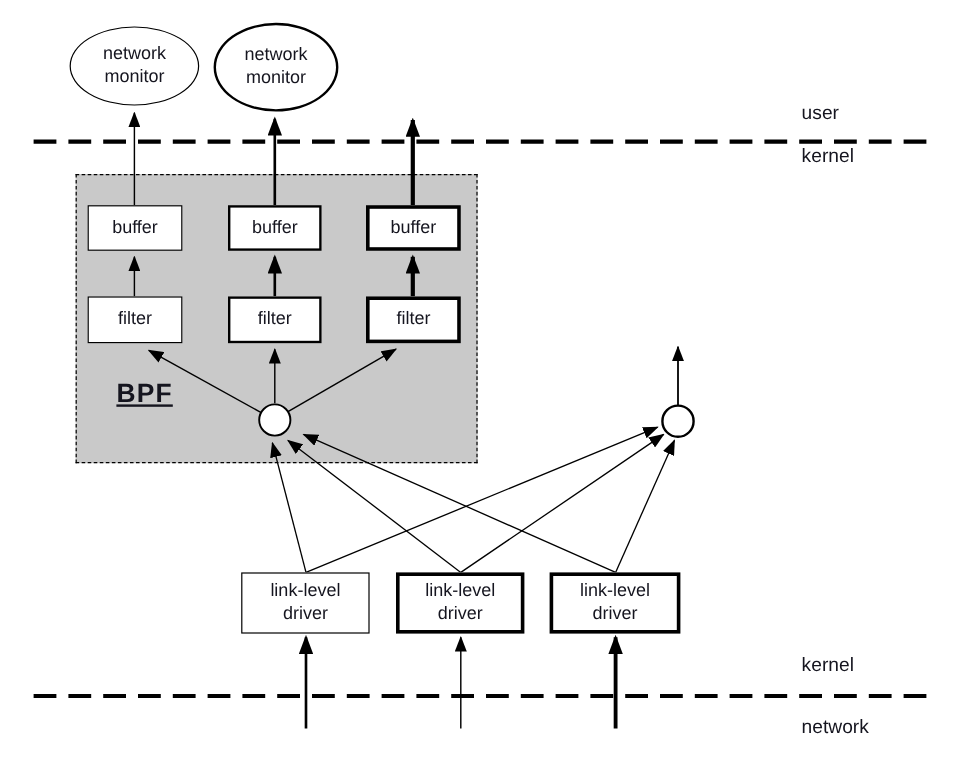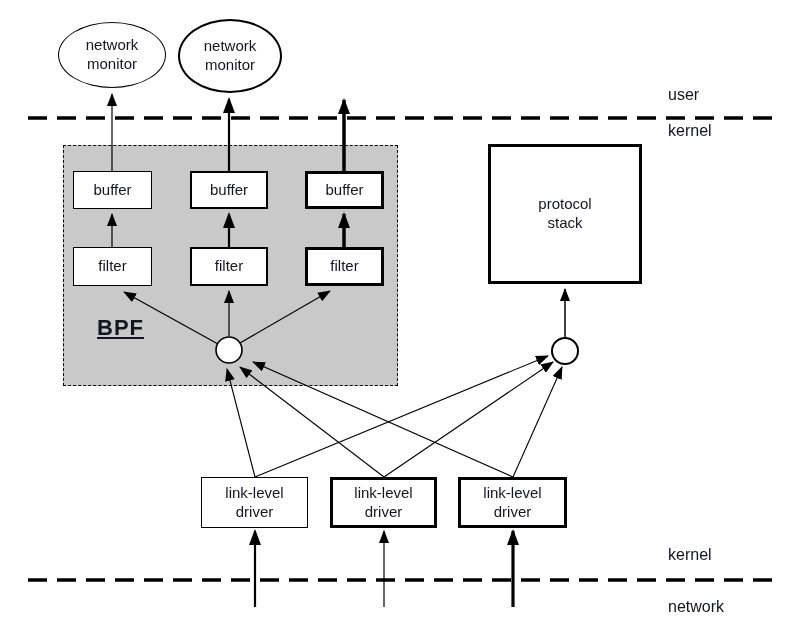--- a/index.html
+++ b/index.html
@@ -114,22 +114,20 @@
   <div class="bpf-label" style="left:97px; top:315px;text-decoration:underline;">BPF</div>
 
   <div class="node bw1" style="left:73px; top:171px; width:79px; height:38px;">buffer</div>
   <div class="node bw25" style="left:190px; top:171px; width:78px; height:38px;">buffer</div>
   <div class="node bw3" style="left:305px; top:171px; width:79px; height:38px;">buffer</div>
 
   <div class="node bw1" style="left:73px; top:247px; width:79px; height:39px;">filter</div>
   <div class="node bw25" style="left:190px; top:247px; width:78px; height:39px;">filter</div>
   <div class="node bw3" style="left:305px; top:247px; width:79px; height:39px;">filter</div>
 
-  <div class="node bw3 multiline" style="left:488px; top:144px; width:154px; height:140px;">protocol
-stack</div>
 
   <div class="node bw1 multiline" style="left:201px; top:477px; width:107px; height:51px;">link-level
 driver</div>
   <div class="node bw3 multiline" style="left:330px; top:477px; width:107px; height:51px;">link-level
 driver</div>
   <div class="node bw3 multiline" style="left:458px; top:477px; width:109px; height:51px;">link-level
 driver</div>
 
 </div>
 

